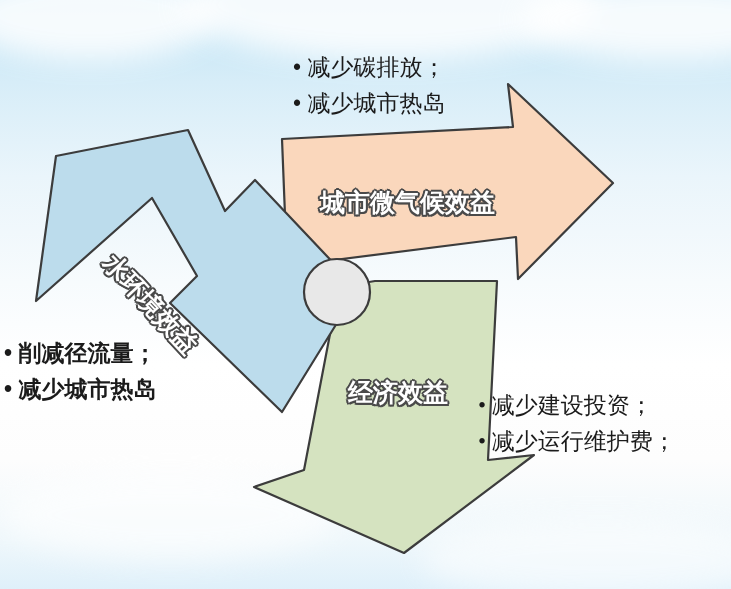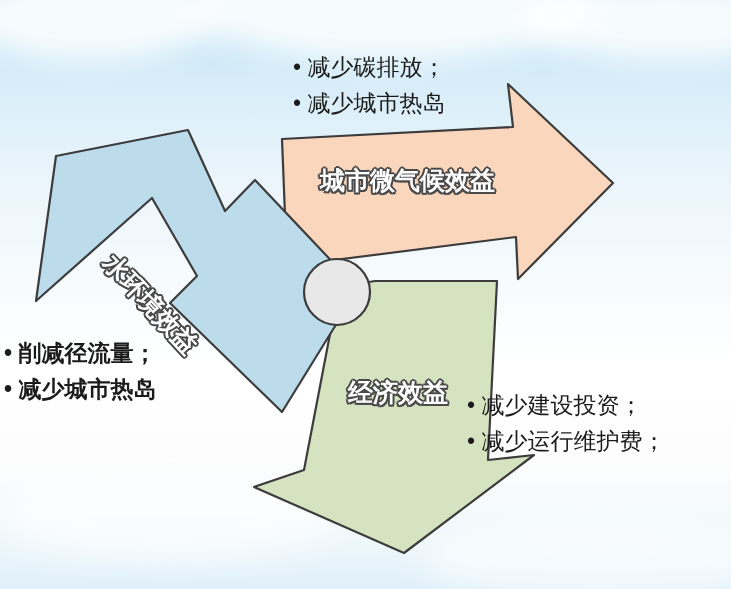--- a/index.html
+++ b/index.html
@@ -45,42 +45,43 @@
   #bullets-micro {
     left: 293px;
     top: 50px;
   }
   #bullets-water {
     left: 4px;
     top: 336px;
     font-weight: bold;
   }
   #bullets-econ {
-    left: 467px;
+    left: 478px;
     top: 388px;
+    font-family: Liberation Serif, serif;
   }
   .arrow-label {
     position: absolute;
     font-size: 25px;
     font-weight: bold;
     color: #ffffff;
     text-shadow:
       -1.5px -1.5px 0 #4a4a4a,
        1.5px -1.5px 0 #4a4a4a,
       -1.5px  1.5px 0 #4a4a4a,
        1.5px  1.5px 0 #4a4a4a,
        0px    2px   0 #4a4a4a,
        2px    0px   0 #4a4a4a,
       -2px    0px   0 #4a4a4a,
        0px   -2px   0 #4a4a4a;
     white-space: nowrap;
   }
   #label-micro {
     left: 320px;
-    top: 164px;
+    top: 186px;
     text-align: right;
   }
   #label-water {
     left: 120px;
     top: 247px;
     transform: rotate(47deg);
     transform-origin: left top;
   }
   #label-econ {
     left: 348px;

